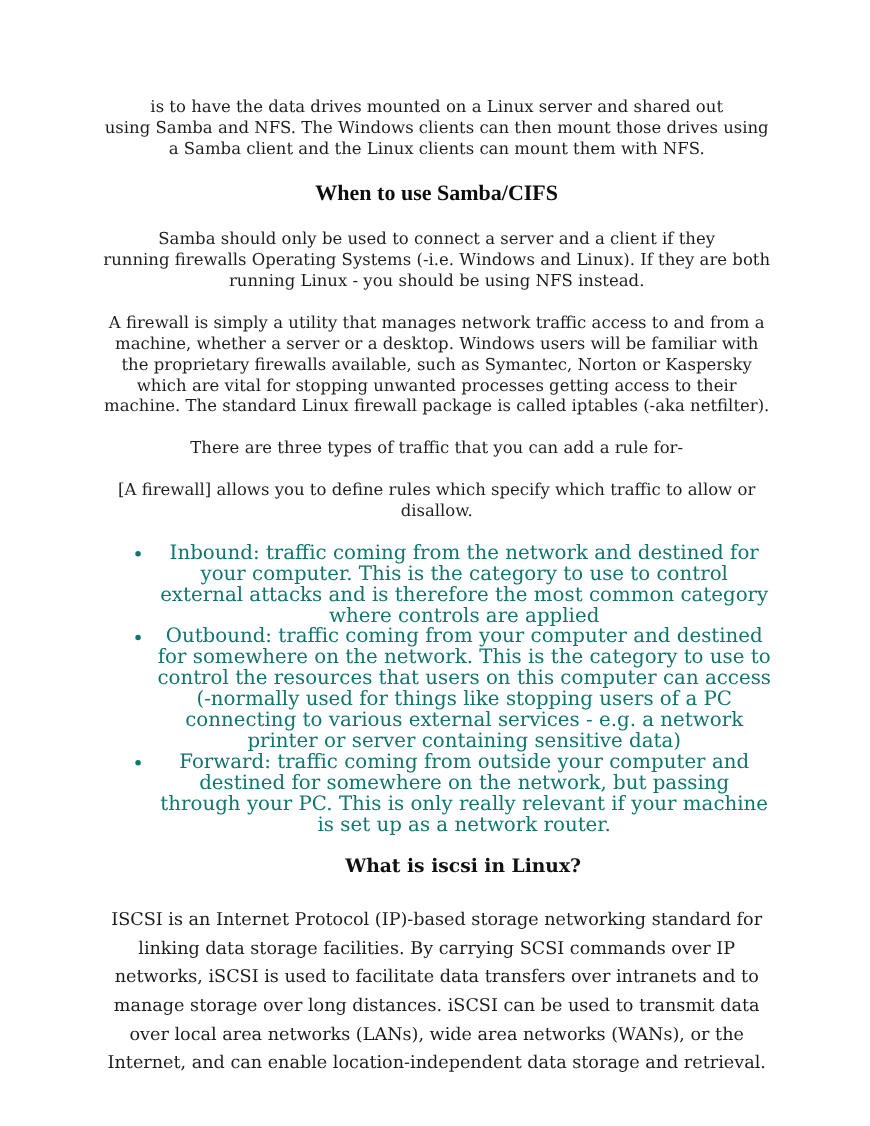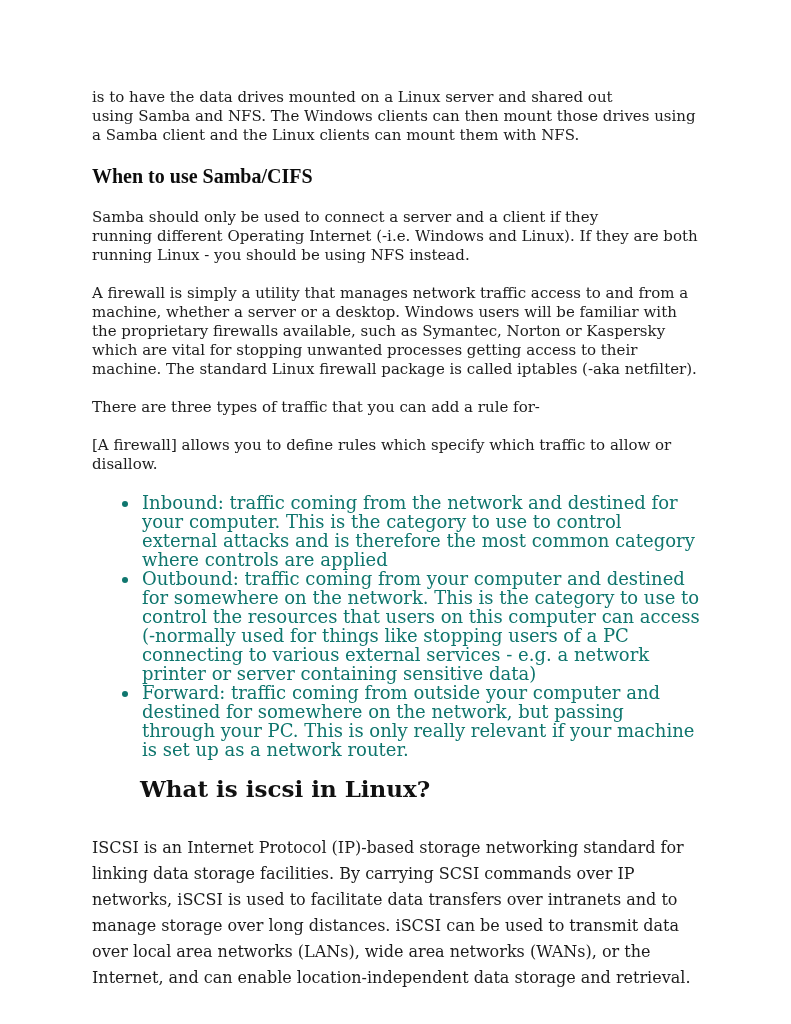--- a/index.html
+++ b/index.html
@@ -8,20 +8,21 @@
     background: #ffffff;
   }
   .page {
     position: relative;
     width: 791px;
     height: 1024px;
     background: #ffffff;
     overflow: hidden;
     font-family: "DejaVu Serif", serif;
     color: #1c1c1c;
+    text-align: center;
   }
   .content {
     position: absolute;
     left: 92px;
     top: 0;
     width: 610px;
     padding-top: 88px;
   }
   .body-para {
     font-family: "DejaVu Serif", serif;
@@ -49,45 +50,45 @@
   .traffic-list li {
     font-size: 18px;
     line-height: 19px;
     color: #0f766e;
     padding-left: 2px;
     margin: 0;
   }
   .h-serif {
     font-family: "DejaVu Serif", serif;
     font-weight: bold;
-    font-size: 23px;
+    font-size: 17px;
     line-height: 21px;
     color: #111111;
     margin: 4px 0 19px 48px;
   }
   .iscsi-para {
     font-size: 16px;
     line-height: 26px;
-    margin-top: 36px;
+    margin-top: 24px;
   }
 </style>
 </head>
 <body>
 
 <div class="page">
   <div class="content">
 
     <p class="body-para hard-breaks">is to have the data drives mounted on a Linux server and shared out
 using Samba and NFS. The Windows clients can then mount those drives using
 a Samba client and the Linux clients can mount them with NFS.</p>
 
     <h2 class="h-sans">When to use Samba/CIFS</h2>
 
     <p class="body-para hard-breaks">Samba should only be used to connect a server and a client if they
-running different Operating Internet (-i.e. Windows and Linux). If they are both
+running firewalls Operating Systems (-i.e. Windows and Linux). If they are both
 running Linux - you should be using NFS instead.</p>
 
 
     <p class="body-para">A firewall is simply a utility that manages network traffic access to and from a machine, whether a server or a desktop. Windows users will be familiar with the proprietary firewalls available, such as Symantec, Norton or Kaspersky which are vital for stopping unwanted processes getting access to their machine. The standard Linux firewall package is called iptables (-aka netfilter).</p>
 
     <p class="body-para">There are three types of traffic that you can add a rule for-</p>
 
     <p class="body-para">[A firewall] allows you to define rules which specify which traffic to allow or disallow.</p>
 
     <ul class="traffic-list">

